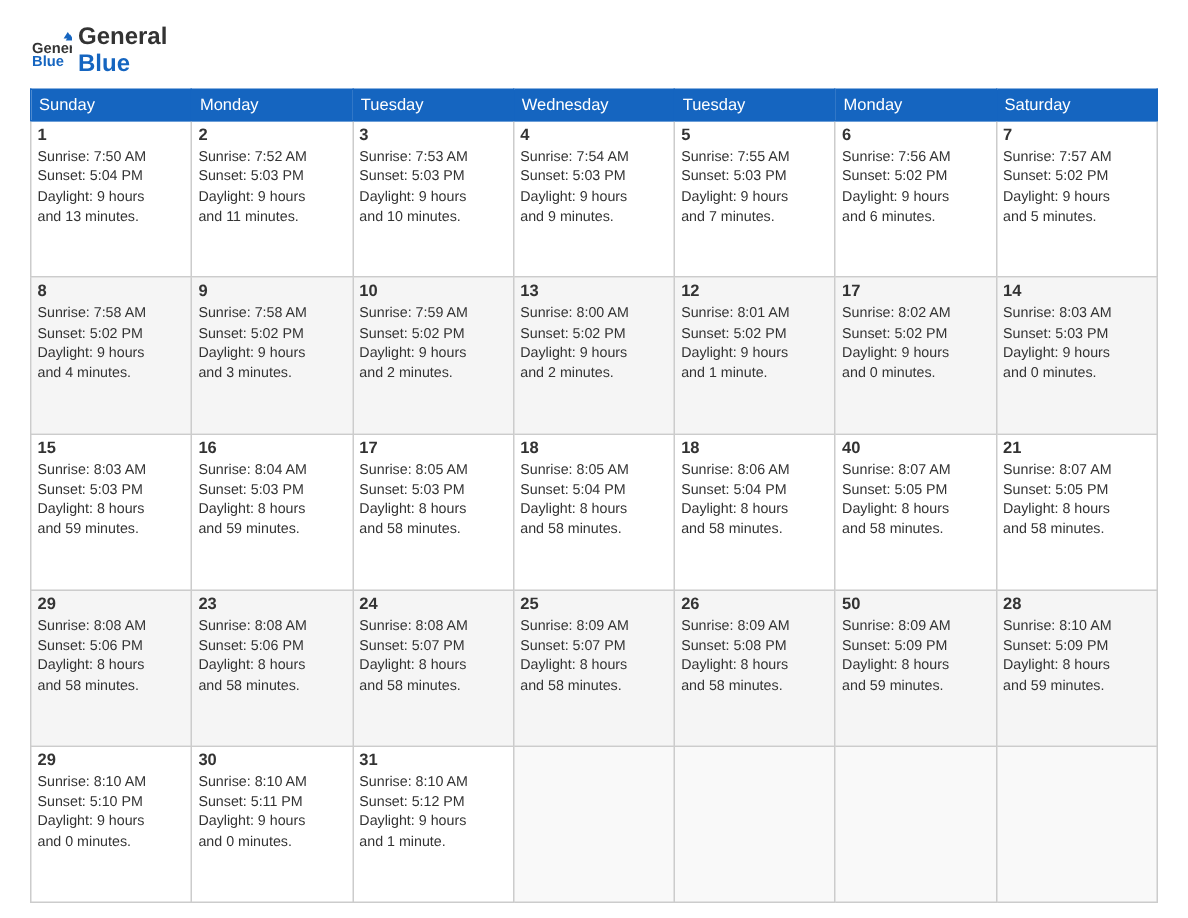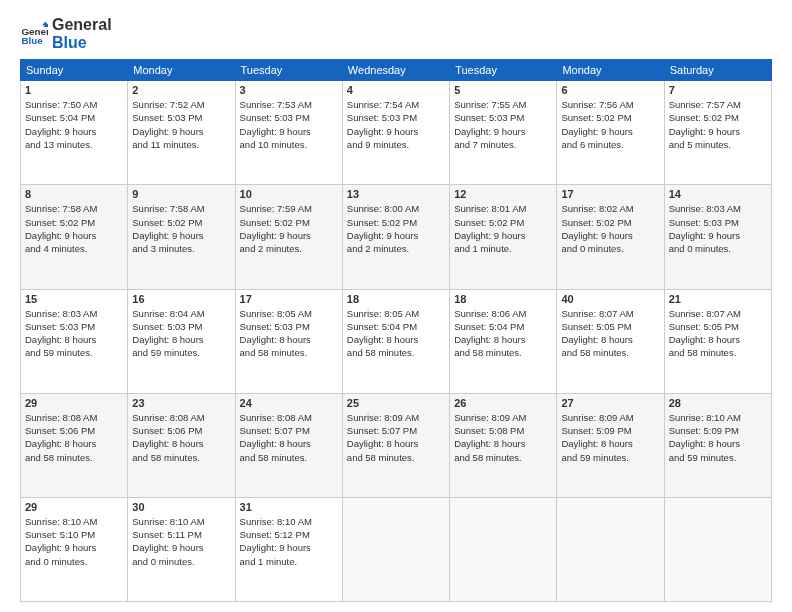--- a/index.html
+++ b/index.html
@@ -226,21 +226,21 @@
       </td>
           <td>
         <span class="day-num">25</span>
         <div class="day-info">Sunrise: 8:09 AM<br>Sunset: 5:07 PM<br>Daylight: 8 hours<br>and 58 minutes.</div>
       </td>
           <td>
         <span class="day-num">26</span>
         <div class="day-info">Sunrise: 8:09 AM<br>Sunset: 5:08 PM<br>Daylight: 8 hours<br>and 58 minutes.</div>
       </td>
           <td>
-        <span class="day-num">27</span>
+        <span class="day-num">50</span>
         <div class="day-info">Sunrise: 8:09 AM<br>Sunset: 5:09 PM<br>Daylight: 8 hours<br>and 59 minutes.</div>
       </td>
           <td>
         <span class="day-num">28</span>
         <div class="day-info">Sunrise: 8:10 AM<br>Sunset: 5:09 PM<br>Daylight: 8 hours<br>and 59 minutes.</div>
       </td>
         </tr>
         <tr>
           <td>
         <span class="day-num">29</span>

